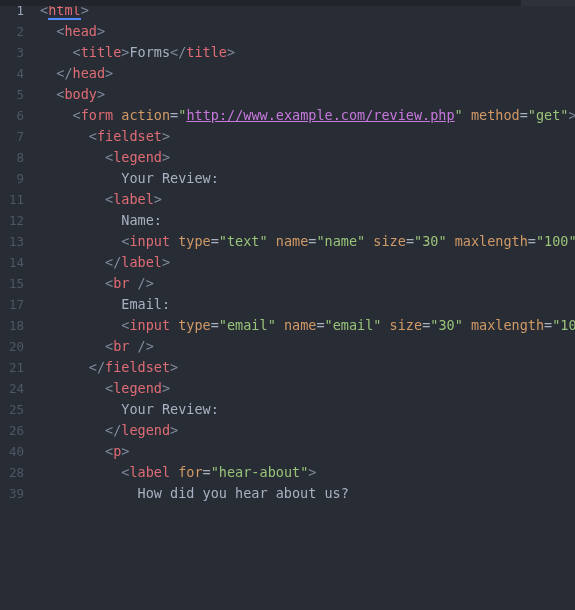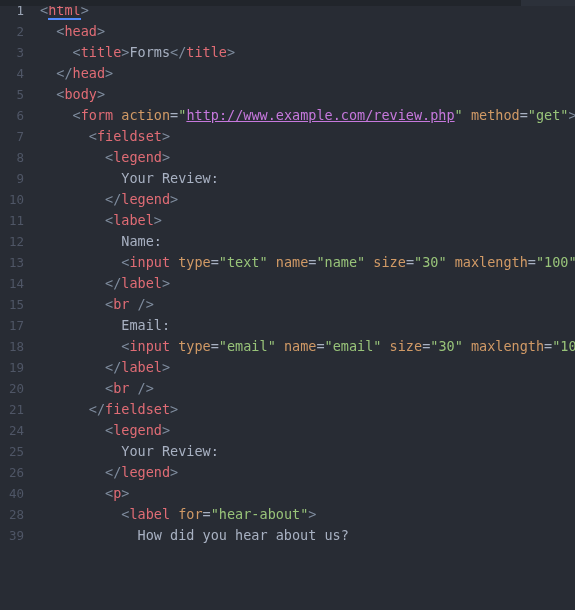--- a/index.html
+++ b/index.html
@@ -102,29 +102,27 @@
   <div id="code-area">
       <div class="line active"><span class="gutter">1</span><span class="code"><span class="pun">&lt;</span><span class="tag uline">html</span><span class="pun">&gt;</span></span></div>
       <div class="line"><span class="gutter">2</span><span class="code"><span>  </span><span class="pun">&lt;</span><span class="tag">head</span><span class="pun">&gt;</span></span></div>
       <div class="line"><span class="gutter">3</span><span class="code"><span>    </span><span class="pun">&lt;</span><span class="tag">title</span><span class="pun">&gt;</span><span class="txt">Forms</span><span class="pun">&lt;/</span><span class="tag">title</span><span class="pun">&gt;</span></span></div>
       <div class="line"><span class="gutter">4</span><span class="code"><span>  </span><span class="pun">&lt;/</span><span class="tag">head</span><span class="pun">&gt;</span></span></div>
       <div class="line"><span class="gutter">5</span><span class="code"><span>  </span><span class="pun">&lt;</span><span class="tag">body</span><span class="pun">&gt;</span></span></div>
       <div class="line"><span class="gutter">6</span><span class="code"><span>    </span><span class="pun">&lt;</span><span class="tag">form</span><span class="txt"> </span><span class="attr">action</span><span class="eq">=</span><span class="str">"</span><span class="url">http://www.example.com/review.php</span><span class="str">"</span><span class="txt"> </span><span class="attr">method</span><span class="eq">=</span><span class="str">"get"</span><span class="pun">&gt;</span></span></div>
       <div class="line"><span class="gutter">7</span><span class="code"><span>      </span><span class="pun">&lt;</span><span class="tag">fieldset</span><span class="pun">&gt;</span></span></div>
       <div class="line"><span class="gutter">8</span><span class="code"><span>        </span><span class="pun">&lt;</span><span class="tag">legend</span><span class="pun">&gt;</span></span></div>
       <div class="line"><span class="gutter">9</span><span class="code"><span>          </span><span class="txt">Your Review:</span></span></div>
-      <div class="line"><span class="gutter">10</span><span class="code"><span>        </span><span class="pun">&lt;/</span><span class="tag">legend</span><span class="pun">&gt;</span></span></div>
       <div class="line"><span class="gutter">11</span><span class="code"><span>        </span><span class="pun">&lt;</span><span class="tag">label</span><span class="pun">&gt;</span></span></div>
       <div class="line"><span class="gutter">12</span><span class="code"><span>          </span><span class="txt">Name:</span></span></div>
       <div class="line"><span class="gutter">13</span><span class="code"><span>          </span><span class="pun">&lt;</span><span class="tag">input</span><span class="txt"> </span><span class="attr">type</span><span class="eq">=</span><span class="str">"text"</span><span class="txt"> </span><span class="attr">name</span><span class="eq">=</span><span class="str">"name"</span><span class="txt"> </span><span class="attr">size</span><span class="eq">=</span><span class="str">"30"</span><span class="txt"> </span><span class="attr">maxlength</span><span class="eq">=</span><span class="str">"100"</span></span></div>
       <div class="line"><span class="gutter">14</span><span class="code"><span>        </span><span class="pun">&lt;/</span><span class="tag">label</span><span class="pun">&gt;</span></span></div>
       <div class="line"><span class="gutter">15</span><span class="code"><span>        </span><span class="pun">&lt;</span><span class="tag">br</span><span class="pun"> /&gt;</span></span></div>
       <div class="line"><span class="gutter">17</span><span class="code"><span>          </span><span class="txt">Email:</span></span></div>
       <div class="line"><span class="gutter">18</span><span class="code"><span>          </span><span class="pun">&lt;</span><span class="tag">input</span><span class="txt"> </span><span class="attr">type</span><span class="eq">=</span><span class="str">"email"</span><span class="txt"> </span><span class="attr">name</span><span class="eq">=</span><span class="str">"email"</span><span class="txt"> </span><span class="attr">size</span><span class="eq">=</span><span class="str">"30"</span><span class="txt"> </span><span class="attr">maxlength</span><span class="eq">=</span><span class="str">"100"</span></span></div>
-      <div class="line"><span class="gutter">19</span><span class="code"><span>        </span><span class="pun">&lt;/</span><span class="tag">label</span><span class="pun">&gt;</span></span></div>
       <div class="line"><span class="gutter">20</span><span class="code"><span>        </span><span class="pun">&lt;</span><span class="tag">br</span><span class="pun"> /&gt;</span></span></div>
       <div class="line"><span class="gutter">21</span><span class="code"><span>      </span><span class="pun">&lt;/</span><span class="tag">fieldset</span><span class="pun">&gt;</span></span></div>
       <div class="line"><span class="gutter">24</span><span class="code"><span>        </span><span class="pun">&lt;</span><span class="tag">legend</span><span class="pun">&gt;</span></span></div>
       <div class="line"><span class="gutter">25</span><span class="code"><span>          </span><span class="txt">Your Review:</span></span></div>
       <div class="line"><span class="gutter">26</span><span class="code"><span>        </span><span class="pun">&lt;/</span><span class="tag">legend</span><span class="pun">&gt;</span></span></div>
       <div class="line"><span class="gutter">40</span><span class="code"><span>        </span><span class="pun">&lt;</span><span class="tag">p</span><span class="pun">&gt;</span></span></div>
       <div class="line"><span class="gutter">28</span><span class="code"><span>          </span><span class="pun">&lt;</span><span class="tag">label</span><span class="txt"> </span><span class="attr">for</span><span class="eq">=</span><span class="str">"hear-about"</span><span class="pun">&gt;</span></span></div>
       <div class="line"><span class="gutter">39</span><span class="code"><span>            </span><span class="txt">How did you hear about us?</span></span></div>
     </div>
 

